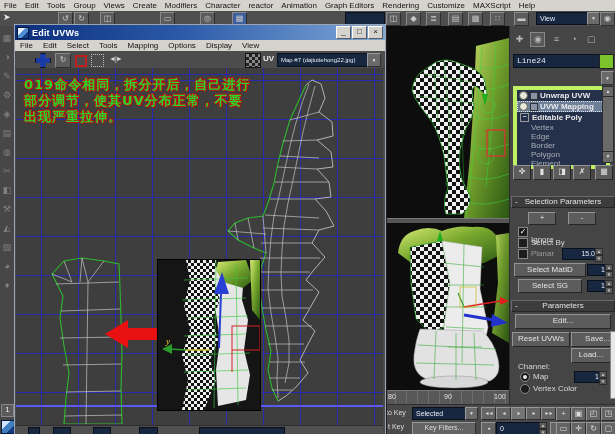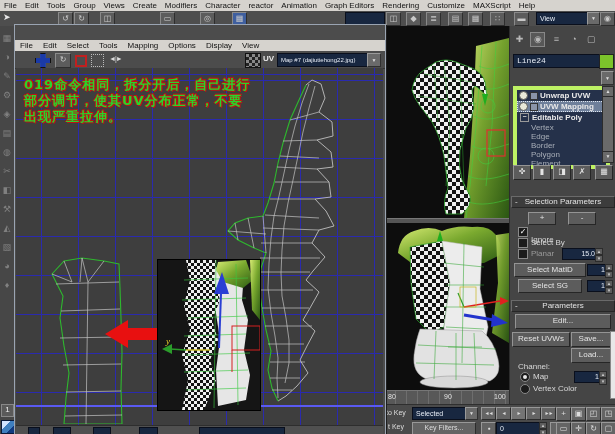--- a/index.html
+++ b/index.html
@@ -349,36 +349,44 @@
       <i>▴</i>
       <i>▾</i>
     </span>
 
     <div class="ab rollout" style="left:1px;top:274px;width:102px;height:10px;">
       <span class="ab" style="left:3px;top:0;">-</span>
       <span>Parameters</span>
     </div>
     <span class="ab gbtn" style="left:5px;top:288px;width:94px;height:13px;line-height:12px;">Edit...</span>
     <span class="ab gbtn" style="left:2px;top:306px;width:56px;height:13px;line-height:12px;">Reset UVWs</span>
-    <span class="ab gbtn" style="left:61px;top:306px;width:38px;height:13px;line-height:12px;">Save...</span>
+    <span class="ab gbtn" style="left:61px;top:306px;width:38px;height:13px;line-height:12px;text-align:right;">Save...</span>
     <span class="ab gbtn" style="left:61px;top:322px;width:38px;height:13px;line-height:12px;">Load...</span>
     <span class="ab lbl" style="left:8px;top:336px;text-align:right;">Channel:</span>
     <span class="ab radio on" style="left:10px;top:346px;"></span>
     <span class="ab lbl" style="left:23px;top:346px;">Map</span>
     <span class="ab navyfield" style="left:64px;top:345px;width:24px;height:10px;font-size:7px;line-height:10px;text-align:right;padding-right:2px;">1</span>
     <span class="ab spin" style="left:89px;top:345px;">
       <i>▴</i>
       <i>▾</i>
     </span>
     <span class="ab radio" style="left:10px;top:358px;"></span>
     <span class="ab lbl" style="left:23px;top:358px;">Vertex Color</span>
     <span class="ab" style="left:100px;top:305px;width:5px;height:66px;background:#e8e8e8;border:1px solid #888;"></span>
   </div>
 
   <div class="ab uvwwin">
+    <div class="ab uvwtitle">
+      <span class="ticon"></span>
+      <b>Edit UVWs</b>
+      <span style="flex:1"></span>
+      <span class="winbtn">_</span>
+      <span class="winbtn">□</span>
+      <span class="winbtn" style="margin-right:2px;">×</span>
+    </div>
     <div class="ab uvwmenu">
       <span>File</span>
       <span>Edit</span>
       <span>Select</span>
       <span>Tools</span>
       <span>Mapping</span>
       <span>Options</span>
       <span>Display</span>
       <span>View</span>
     </div>

